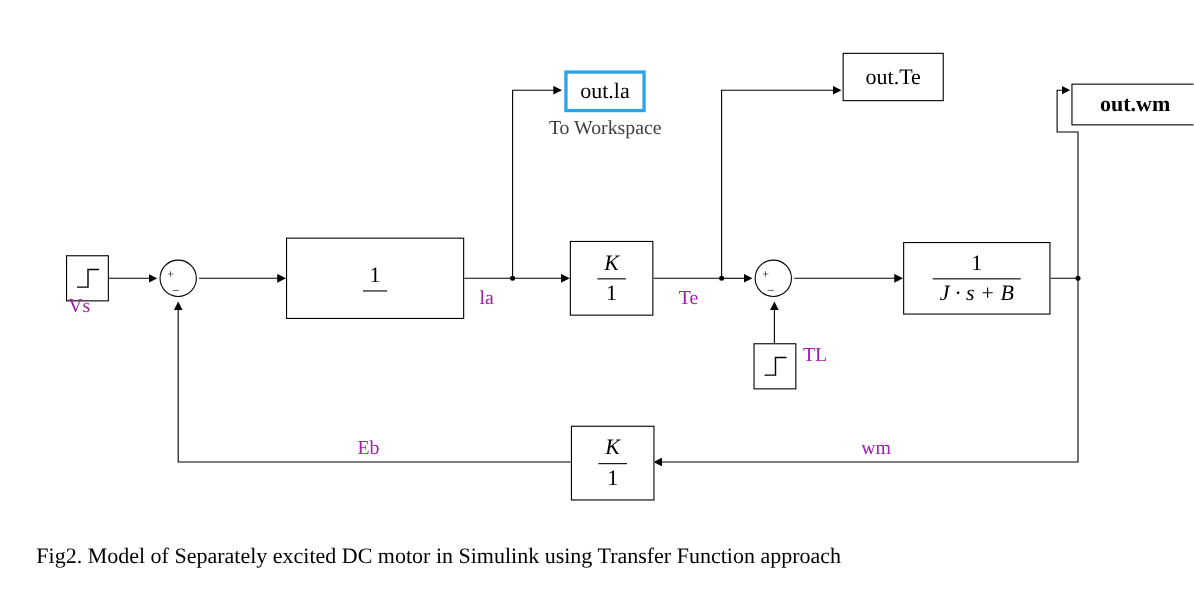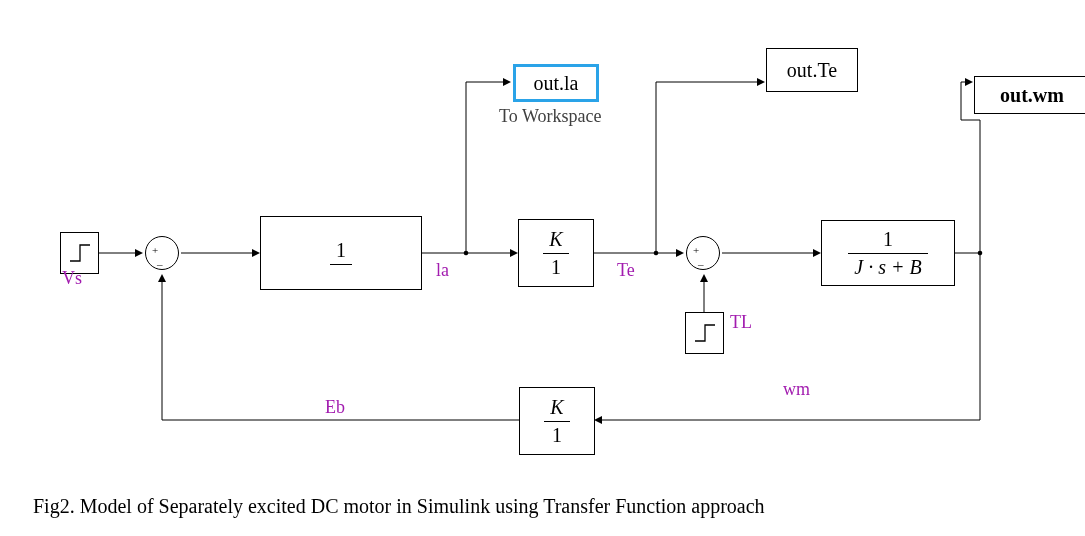--- a/index.html
+++ b/index.html
@@ -144,21 +144,21 @@
 
   <div class="block" style="left:260px; top:216px; width:162px; height:74px;">
     <div class="frac">
       <span class="num romanup">1</span>
       <span class="bar"></span>
     </div>
   </div>
 
   <span class="label" style="left:436px; top:260px;">la</span>
 
-  <div class="block selected" style="left:513px; top:64px; width:86px; height:38px;">
+  <div class="block selected" style="left:513px; top:64px; width:74px; height:38px;">
     <span>out.la</span>
   </div>
   <span class="label sel-label" style="left:499px; top:106px;">To Workspace</span>
 
   <div class="block" style="left:518px; top:219px; width:76px; height:68px;">
     <div class="frac">
       <span class="num">K</span>
       <span class="bar"></span>
       <span class="den romanup">1</span>
     </div>
@@ -187,21 +187,21 @@
       <span class="num romanup">1</span>
       <span class="bar"></span>
       <span class="den">J · s + B</span>
     </div>
   </div>
 
   <div class="block" style="left:974px; top:76px; width:116px; height:38px;font-weight:bold;">
     <span>out.wm</span>
   </div>
 
-  <span class="label" style="left:783px; top:379px;">wm</span>
+  <span class="label" style="left:783px; top:397px;">wm</span>
 
   <div class="block" style="left:519px; top:387px; width:76px; height:68px;">
     <div class="frac">
       <span class="num">K</span>
       <span class="bar"></span>
       <span class="den romanup">1</span>
     </div>
   </div>
 
   <span class="label" style="left:325px; top:397px;">Eb</span>

